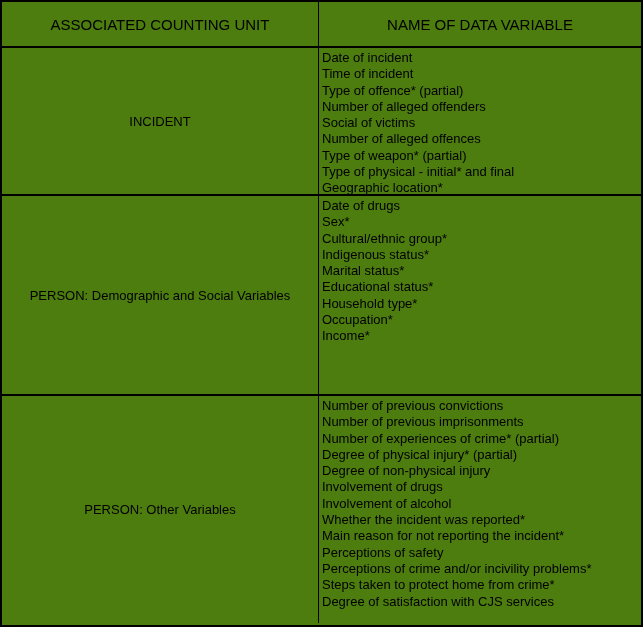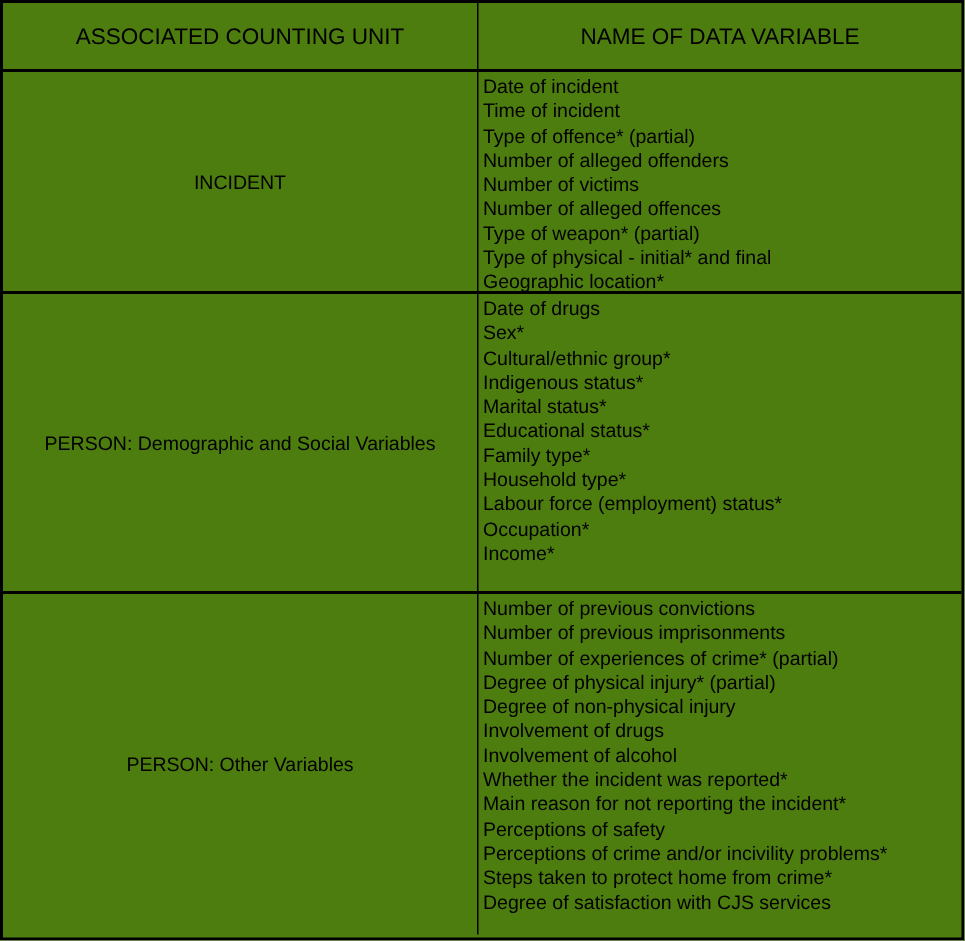--- a/index.html
+++ b/index.html
@@ -87,42 +87,40 @@
 
   <div class="body-row row-incident">
     <div class="unit-cell">
       <span class="unit-label">INCIDENT</span>
     </div>
     <div class="var-cell">
       <div class="var-line">Date of incident</div>
       <div class="var-line">Time of incident</div>
       <div class="var-line">Type of offence* (partial)</div>
       <div class="var-line">Number of alleged offenders</div>
-      <div class="var-line">Number of victims</div>
+      <div class="var-line">Social of victims</div>
       <div class="var-line">Number of alleged offences</div>
       <div class="var-line">Type of weapon* (partial)</div>
       <div class="var-line">Type of physical - initial* and final</div>
       <div class="var-line">Geographic location*</div>
     </div>
   </div>
 
   <div class="body-row row-demo">
     <div class="unit-cell">
       <span class="unit-label">PERSON: Demographic and Social Variables</span>
     </div>
     <div class="var-cell">
       <div class="var-line">Date of drugs</div>
       <div class="var-line">Sex*</div>
       <div class="var-line">Cultural/ethnic group*</div>
       <div class="var-line">Indigenous status*</div>
       <div class="var-line">Marital status*</div>
       <div class="var-line">Educational status*</div>
-      <div class="var-line">Family type*</div>
       <div class="var-line">Household type*</div>
-      <div class="var-line">Labour force (employment) status*</div>
       <div class="var-line">Occupation*</div>
       <div class="var-line">Income*</div>
     </div>
   </div>
 
   <div class="body-row row-other">
     <div class="unit-cell">
       <span class="unit-label">PERSON: Other Variables</span>
     </div>
     <div class="var-cell">

